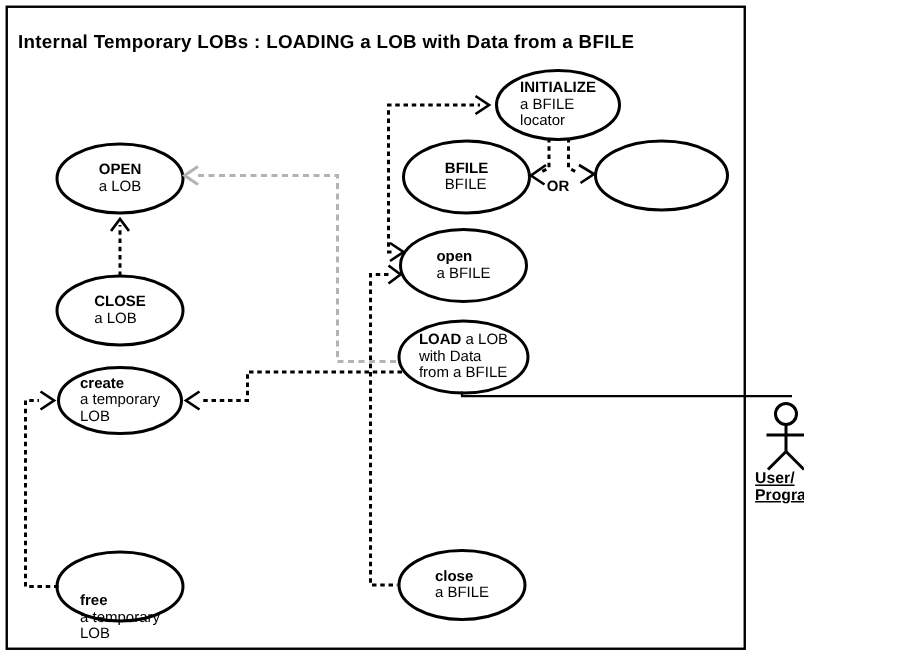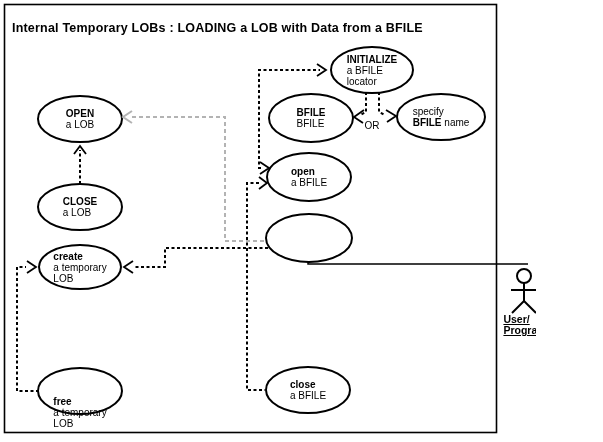--- a/index.html
+++ b/index.html
@@ -28,21 +28,21 @@
     text-align: left;
     font-size: 10px;
     line-height: 11px;
     white-space: nowrap;
   }
   .uc-label .b { font-weight: bold; }
   .or-label {
     position: absolute;
     transform: translate(-50%, -50%);
     font-size: 10px;
-    font-weight: normal;
+    font-weight: bold;
   }
   .actor-label {
     position: absolute;
     transform: translate(-50%, 0);
     text-align: left;
     font-size: 10.5px;
     font-weight: bold;
     line-height: 11px;
     white-space: nowrap;
     text-decoration: underline;
@@ -146,30 +146,31 @@
     <span class="b">INITIALIZE</span><br>
     <span>a BFILE</span><br>
     <span>locator</span>
   </div>
 
   <div class="uc-label" style="left:311px; top:118px;">
     <span class="b">BFILE</span><br>
     <span>BFILE</span>
   </div>
 
-  <div class="uc-label" style="left:441px; top:117px;">
-    <span>specify</span><br>
-    <span class="b">BFILE</span><span> name</span>
-  </div>
 
   <div class="uc-label" style="left:309px; top:177px;">
     <span class="b">open</span><br>
     <span>a BFILE</span>
   </div>
 
+  <div class="uc-label" style="left:309px; top:238px;">
+    <span class="b">LOAD</span><span> a LOB</span><br>
+    <span>with Data</span><br>
+    <span>from a BFILE</span>
+  </div>
 
   <div class="uc-label" style="left:308px; top:390px;">
     <span class="b">close</span><br>
     <span>a BFILE</span>
   </div>
 
   <div class="or-label" style="left:372px; top:125px;">OR</div>
 
   <div class="actor-label" style="left:525px; top:314px;">
     <span>User/</span><br>

